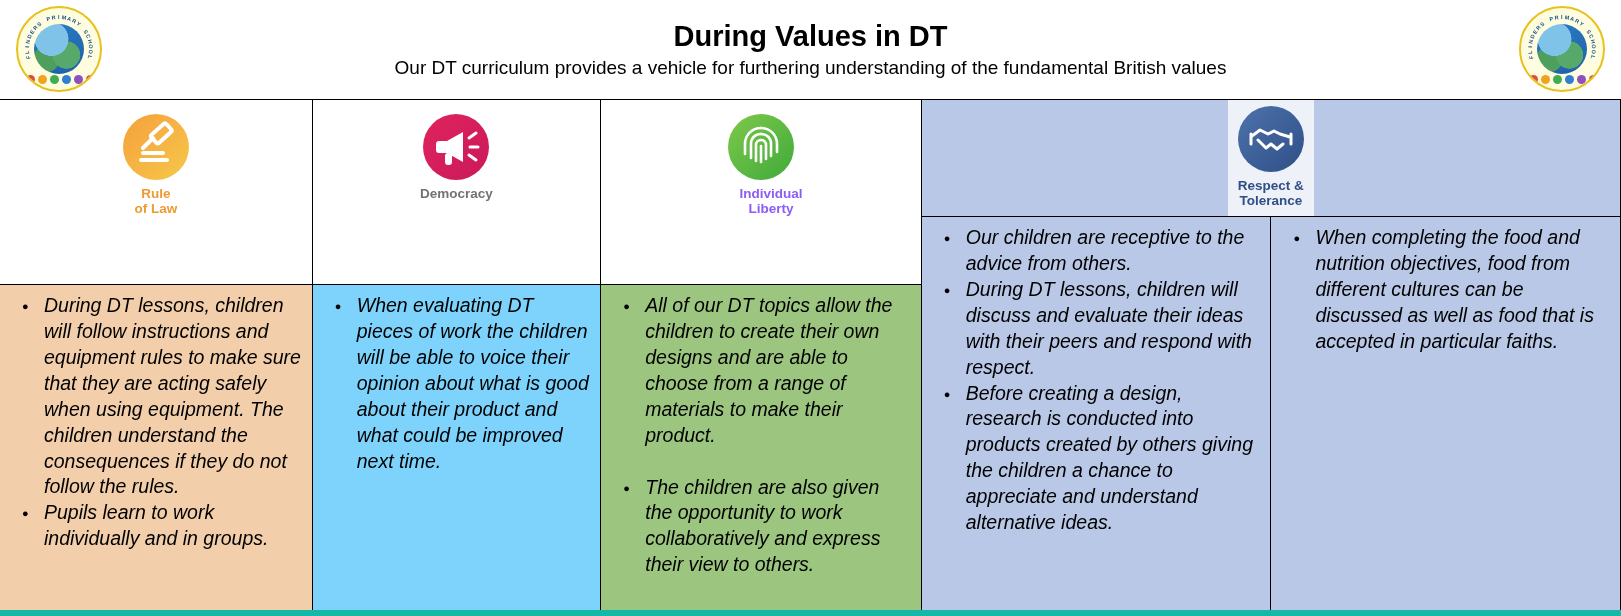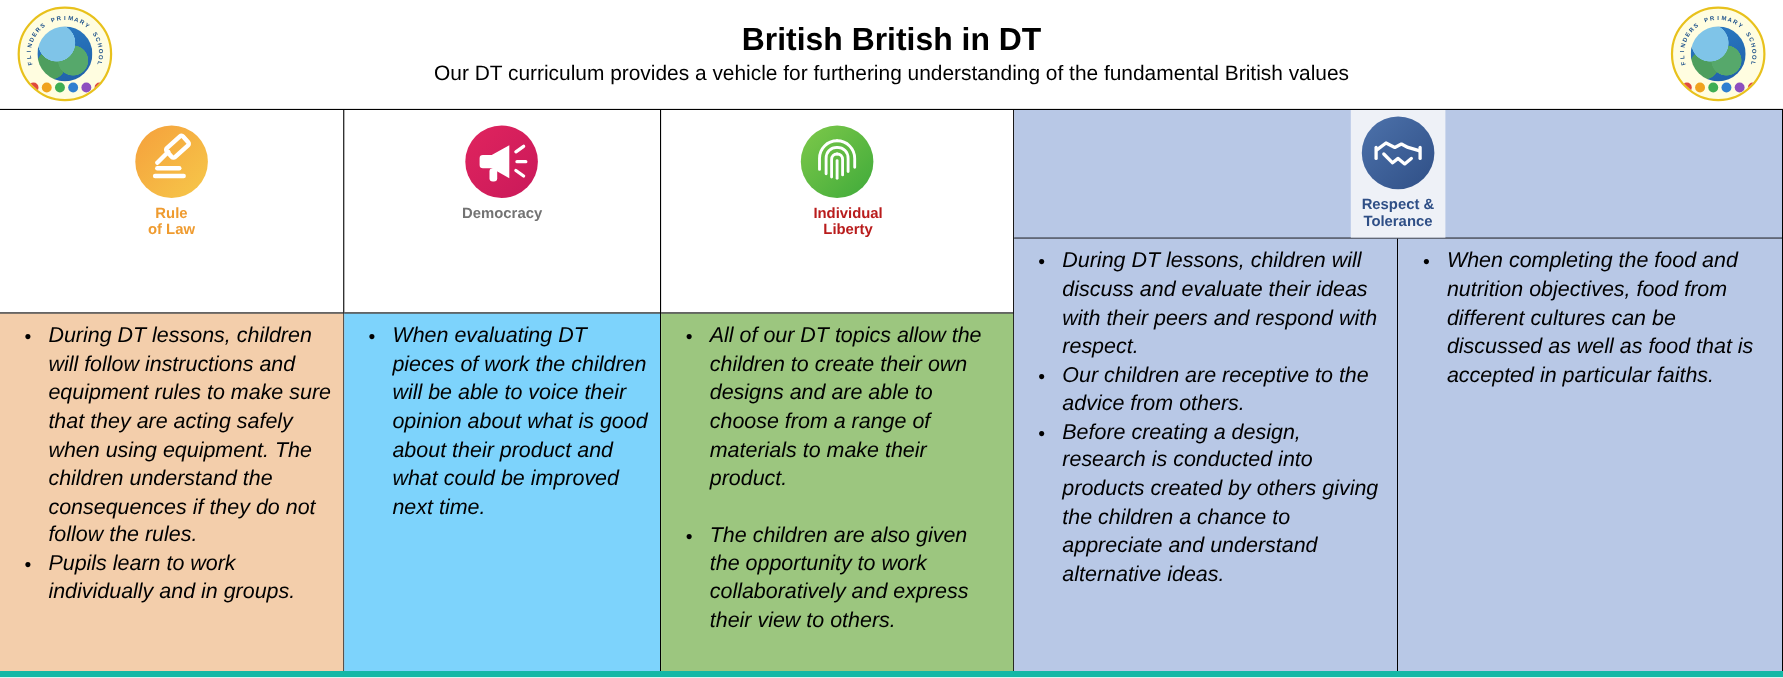--- a/index.html
+++ b/index.html
@@ -233,21 +233,21 @@
   }
   .ic-frame.blue { background: #eef1f7; }
   .ic-label {
     margin-top: 6px;
     font-size: 13.5px;
     font-weight: bold;
     line-height: 1.12;
   }
   .lab-law  { color: #ef9b2f; }
   .lab-dem  { color: #737373; }
-  .lab-lib  { color: #b91c1c; margin-left: 20px; }
+  .lab-lib  { color: #8b5cf6; margin-left: 20px; }
   .lab-resp { color: #2f4f86; }
 
   
   .bottom-strip {
     height: 0px;
   }
 </style>
 </head>
 <body>
 
@@ -288,21 +288,21 @@
           <span style="left:20px;background:#f0a31e;"></span>
           <span style="left:32px;background:#3fae52;"></span>
           <span style="left:44px;background:#2f7fd0;"></span>
           <span style="left:56px;background:#8e4fbf;"></span>
           <span style="left:68px;background:#e04a3c;"></span>
         </div>
       </div>
     </div>
 
     <div class="header-text">
-      <h1 class="header-title">British British in DT</h1>
+      <h1 class="header-title">During Values in DT</h1>
       <p class="header-sub">Our DT curriculum provides a vehicle for furthering understanding of the fundamental British values</p>
     </div>
 
     <div class="logo right">
       <div class="logo-ring">
         <div class="logo-ringtext">
             <span style="transform: rotate(-105deg) translate(-50%, -35px);">F</span>
             <span style="transform: rotate(-95.4545deg) translate(-50%, -35px);">L</span>
             <span style="transform: rotate(-85.9091deg) translate(-50%, -35px);">I</span>
             <span style="transform: rotate(-76.3636deg) translate(-50%, -35px);">N</span>
@@ -451,22 +451,22 @@
               <div>Tolerance</div>
             </div>
           </div>
         </div>
       </div>
 
 
       <div class="group-body">
         <div class="body-cell left bg-blue">
           <ul class="bullets">
+            <li>Our children are receptive to the advice from others.</li>
             <li>During DT lessons, children will discuss and evaluate their ideas with their peers and respond with respect.</li>
-            <li>Our children are receptive to the advice from others.</li>
             <li>Before creating a design, research is conducted into products created by others giving the children a chance to appreciate and understand alternative ideas.</li>
           </ul>
         </div>
         <div class="body-cell right bg-blue">
           <ul class="bullets">
             <li>When completing the food and nutrition objectives, food from different cultures can be discussed as well as food that is accepted in particular faiths.</li>
           </ul>
         </div>
       </div>
     </div>

